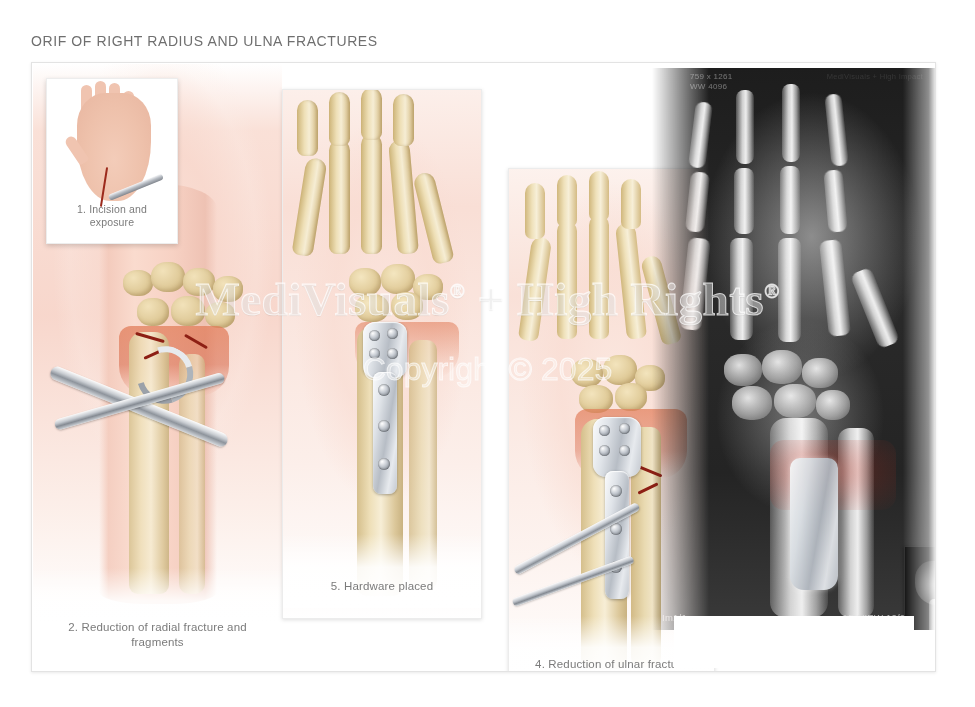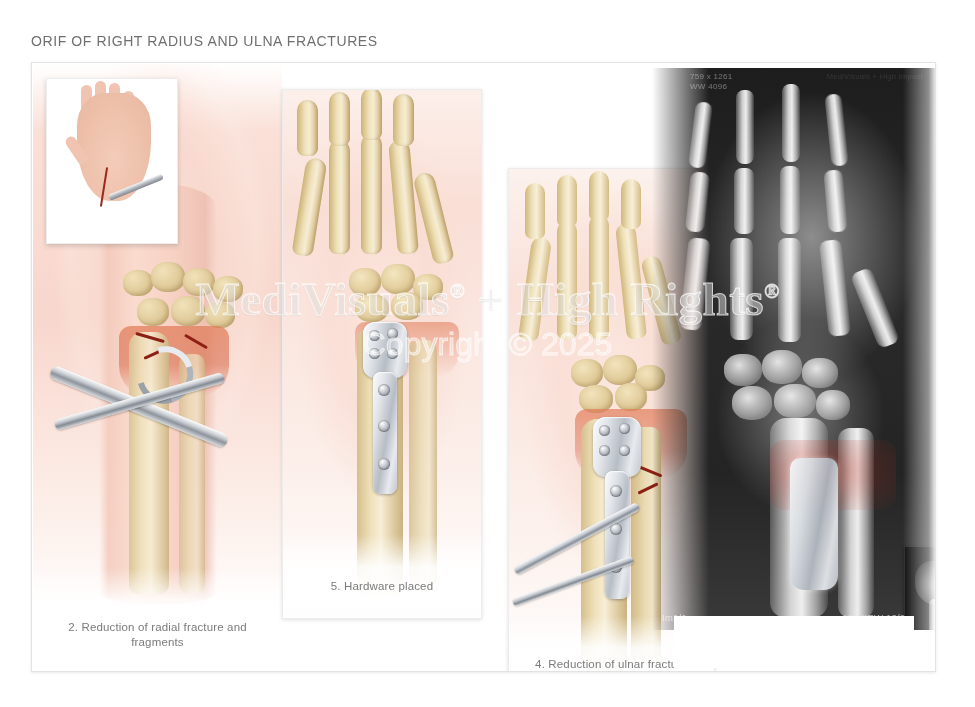--- a/index.html
+++ b/index.html
@@ -352,21 +352,21 @@
     font-size: 47px;
     font-weight: 700;
     letter-spacing: .5px;
     color: rgba(255,255,255,.42);
     -webkit-text-stroke: 1px rgba(255,255,255,.72);
     white-space:nowrap;
     text-shadow: 0 1px 1px rgba(0,0,0,.10);
   }
   #wm-main sup { font-size: 20px; vertical-align: super; }
   #wm-line2 {
-    margin-top: 0;
+    margin-top: 25px;
     font-size: 32px;
     font-weight: 400;
     color: rgba(255,255,255,.40);
     -webkit-text-stroke: .9px rgba(255,255,255,.66);
     white-space:nowrap;
   }
   #wm-line3 {
     margin-top: 4px;
     font-size: 32px;
     font-weight: 400;
@@ -420,20 +420,21 @@
       <div class="panel-art">
         <div class="finger" style="left:34px; top:6px;  height:44px;"></div>
         <div class="finger" style="left:48px; top:2px;  height:50px;"></div>
         <div class="finger" style="left:62px; top:4px;  height:48px;"></div>
         <div class="finger" style="left:76px; top:12px; height:40px;"></div>
         <div class="hand"></div>
         <div class="finger" style="left:24px; top:56px; height:30px; transform:rotate(-34deg);"></div>
         <div class="incision"></div>
         <div class="scalpel"></div>
       </div>
+      <div class="caption">1. Incision and exposure</div>
     </div>
 
     <div class="panel" id="panel3">
       <div class="panel-art">
         <div class="skin"></div>
 
         <div class="meta">
           <div class="mc" style="left:4px;   top:62px; height:98px; transform:rotate(9deg);"></div>
           <div class="mc" style="left:34px;  top:44px; height:114px;"></div>
           <div class="mc" style="left:66px;  top:38px; height:120px;"></div>

